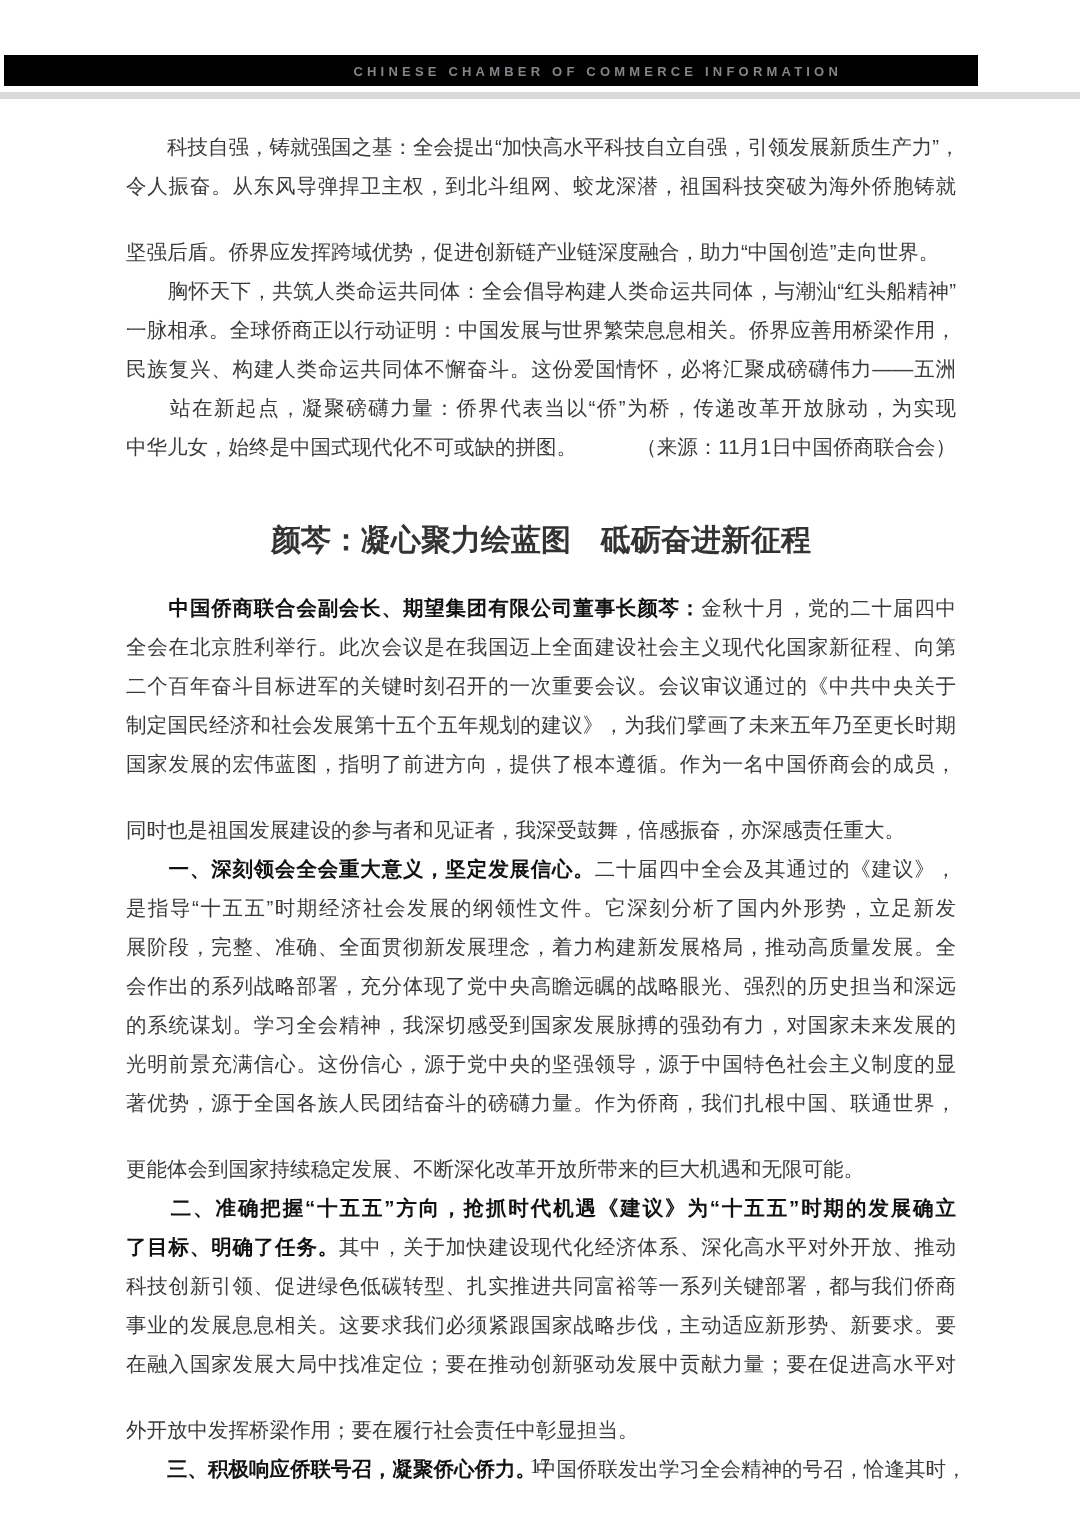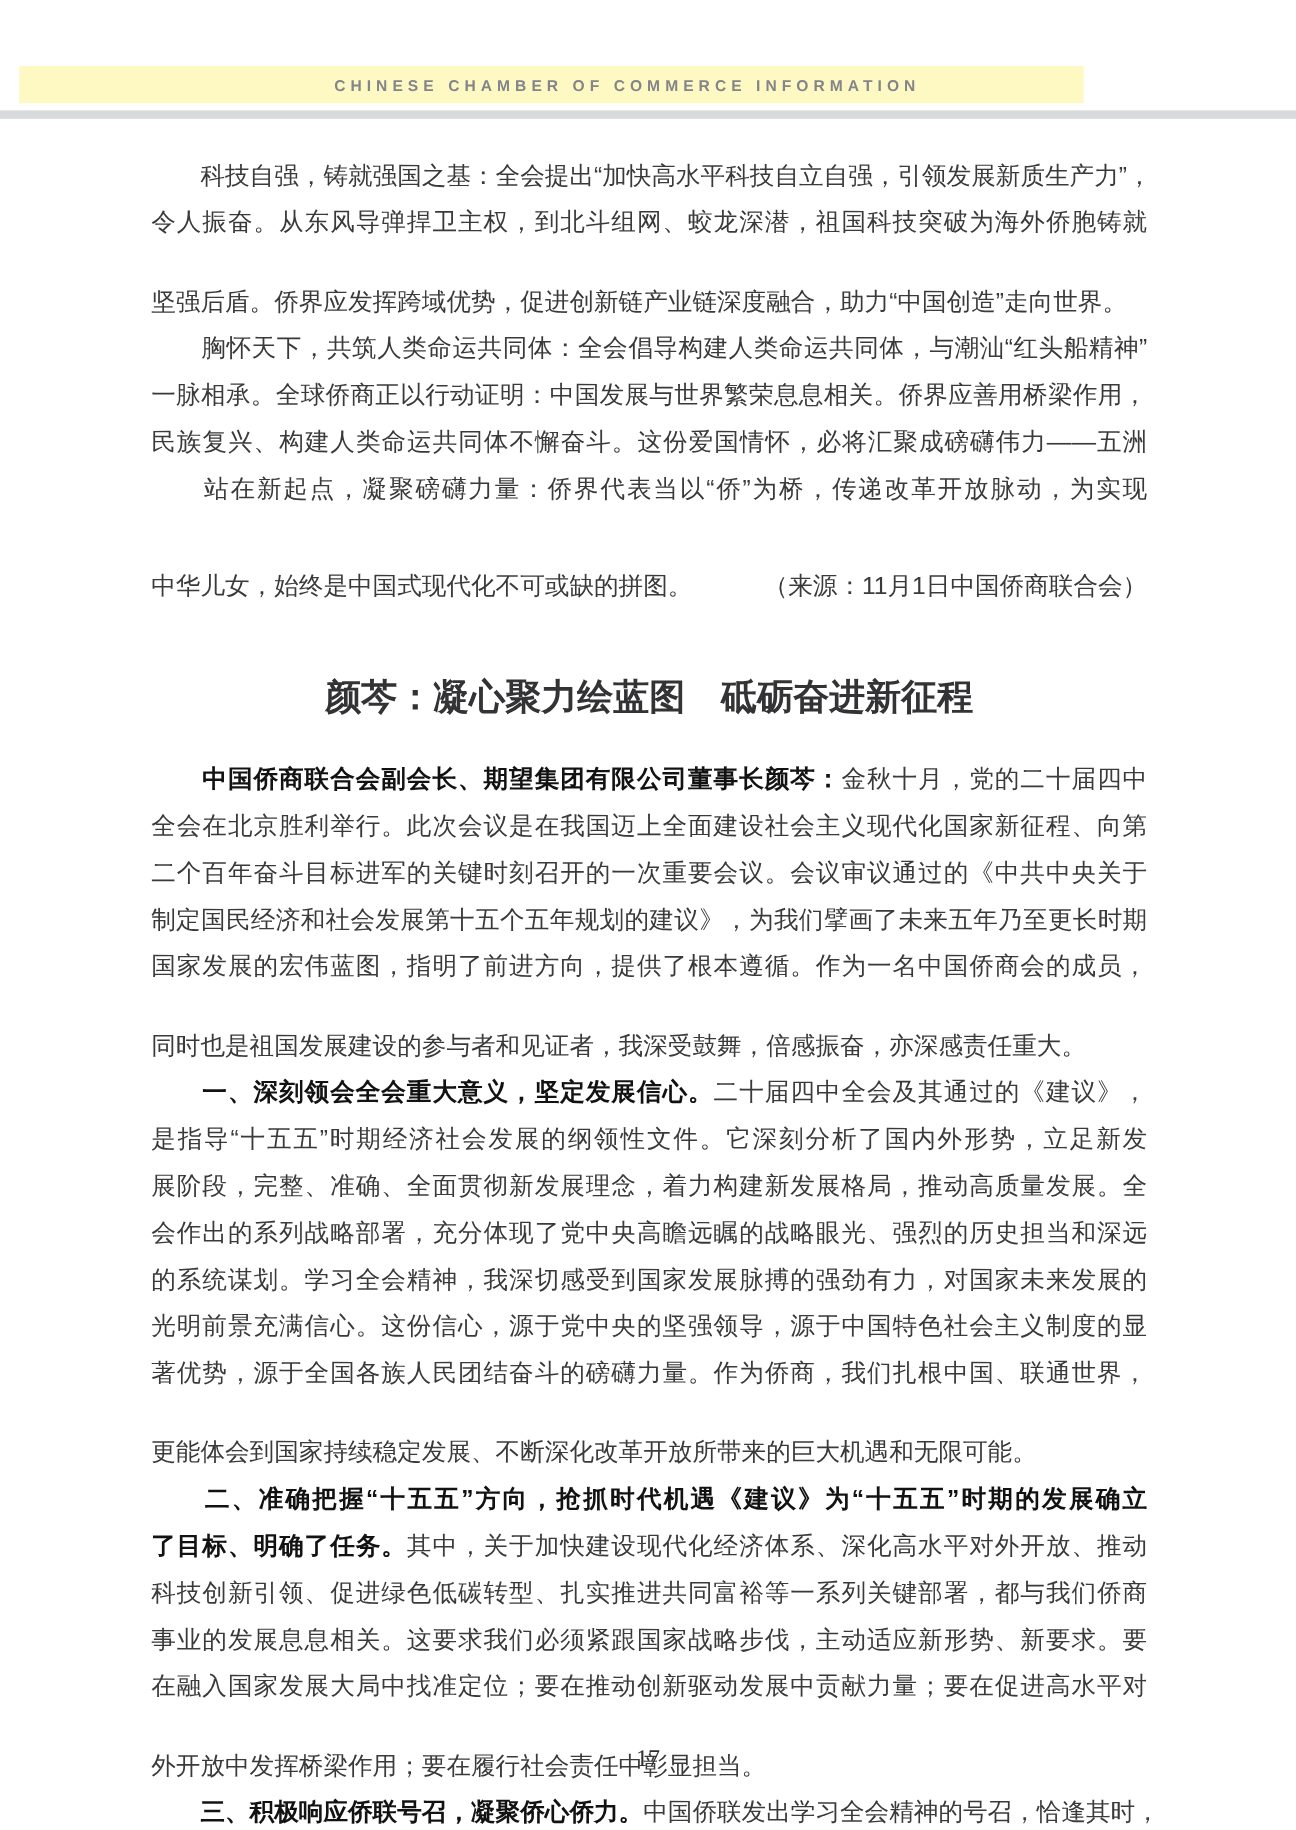--- a/index.html
+++ b/index.html
@@ -6,23 +6,23 @@
   .page {
     position: relative;
     width: 1080px;
     height: 1525px;
     background: #ffffff;
     overflow: hidden;
     font-family: "Liberation Sans", "DejaVu Sans", sans-serif;
   }
   .header-bar {
     position: absolute;
-    left: 16px; top: 55px;
-    width: 887px; height: 31px;
-    background: #fef9c3;
+    left: 4px; top: 55px;
+    width: 974px; height: 31px;
+    background: #000000;
   }
   .header-text {
     position: absolute;
     right: 136px;
     top: 50%;
     transform: translateY(-50%);
     font-size: 13px;
     font-weight: 700;
     letter-spacing: 4.2px;
     color: #83858a;
@@ -51,21 +51,20 @@
     color: #3a3a3a;
   }
   .lines .line.end {
     text-align-last: left;
     margin-top: 27px;
   }
   .lines .line.split {
     display: flex;
     justify-content: space-between;
     text-align-last: left;
-    margin-top: 42px;
   }
   .lines .line b {
     font-weight: 700;
     color: #121212;
   }
   .article-title {
     margin: 53px 0 0 0;
     height: 42px;
     line-height: 42px;
     text-align: center;

